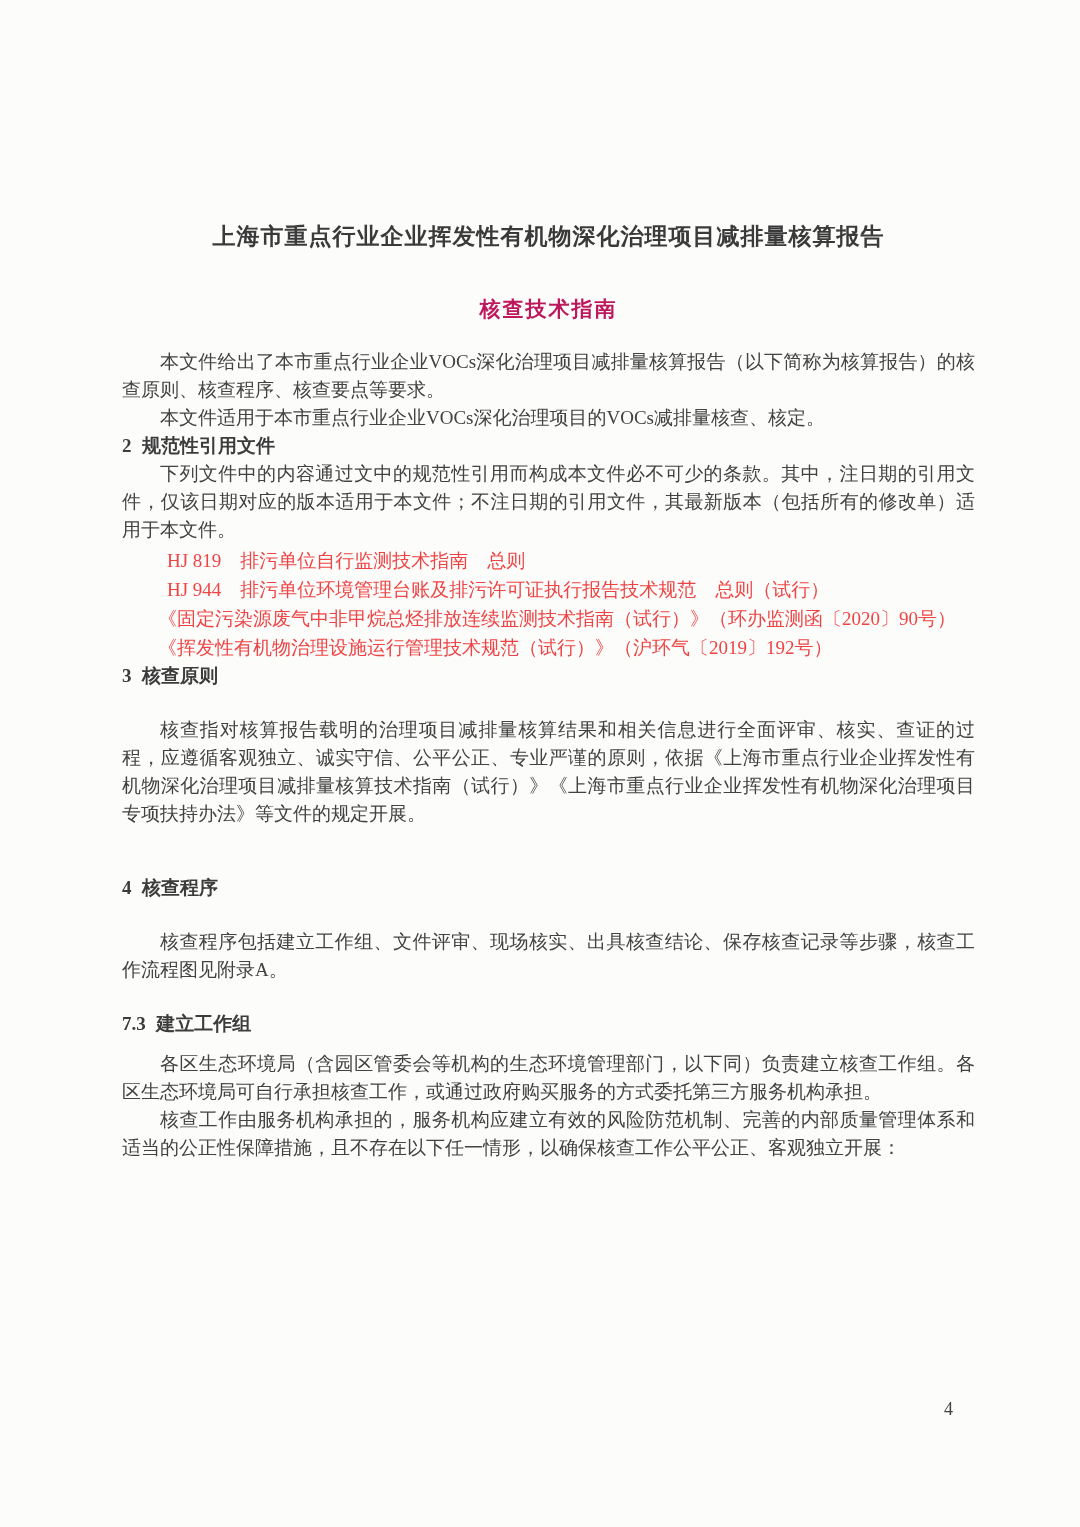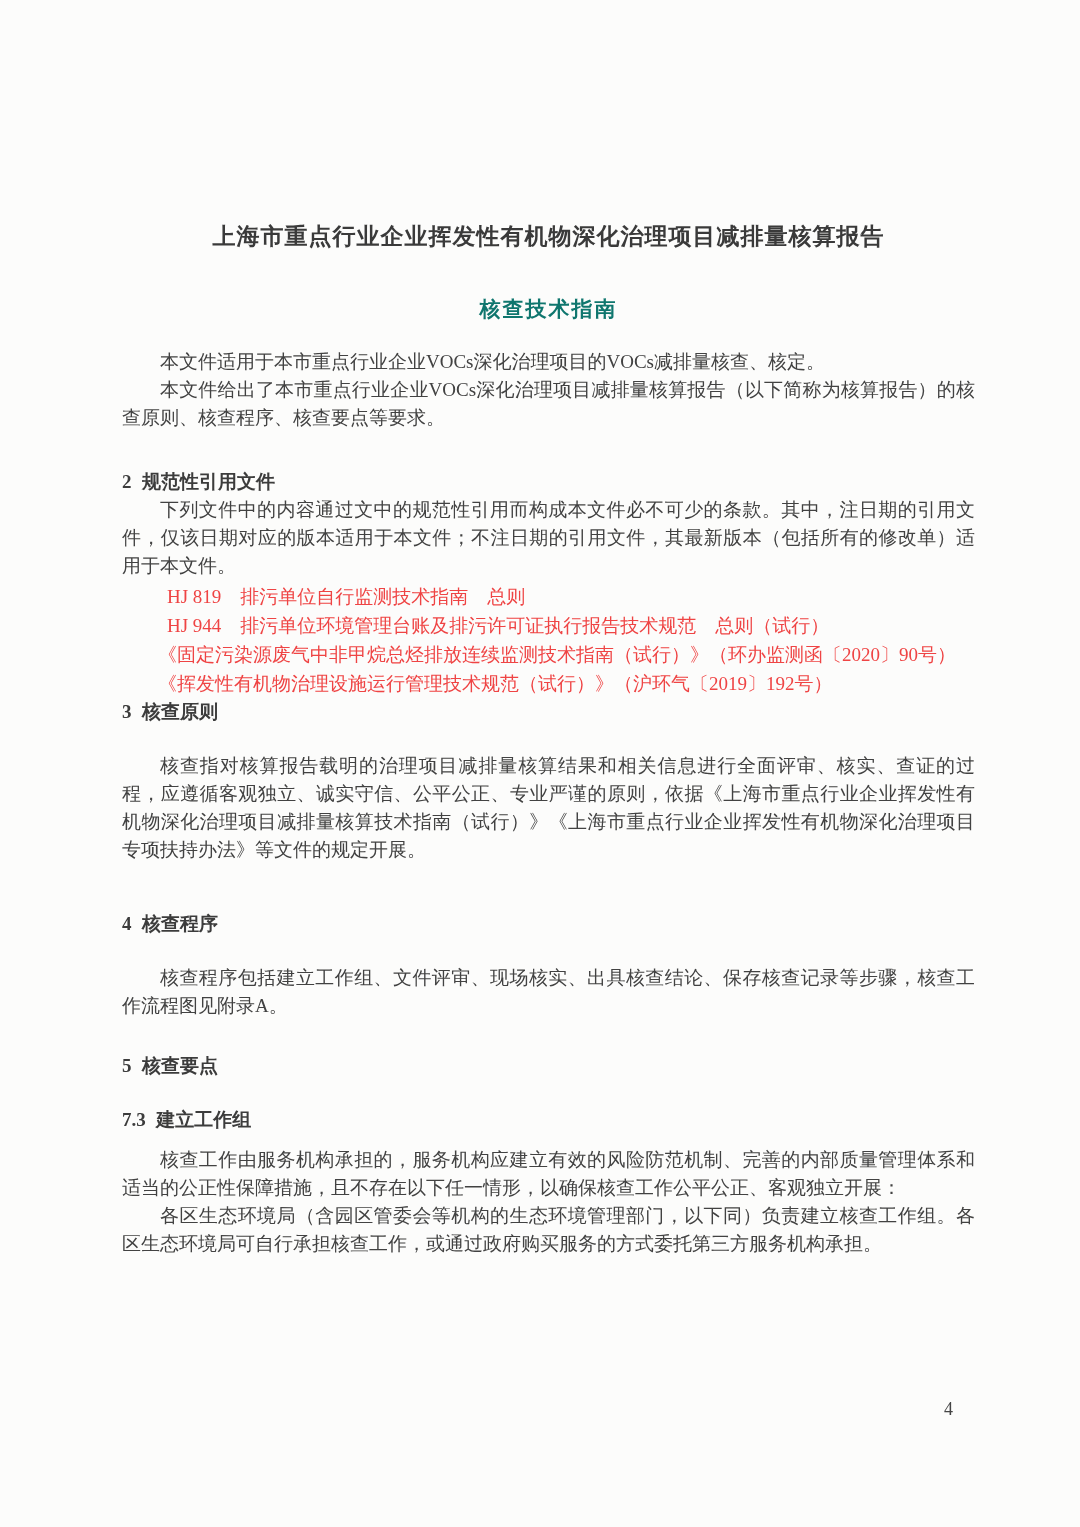--- a/index.html
+++ b/index.html
@@ -29,21 +29,21 @@
     letter-spacing: 1px;
     color: #3a3a3a;
   }
   .doc-subtitle {
     margin-top: 42px;
     text-align: center;
     font-size: 21px;
     line-height: 30px;
     font-weight: 700;
     letter-spacing: 2px;
-    color: #0f766e;
+    color: #be185d;
   }
   .sec-heading {
     font-size: 19px;
     line-height: 28px;
     font-weight: 700;
     color: #3c3c3c;
   }
   .sec-heading .num { margin-right: 0.55em; }
   .pgroup p {
     margin: 0;
@@ -69,35 +69,35 @@
     font-size: 18px;
     color: #444;
   }
   
   .mt24 { margin-top: 24px; }
   .mt26 { margin-top: 26px; }
   .mt28 { }
   .mt30 { margin-top: 46px; }
   .mt32 { margin-top: 32px; }
   .mt34 { margin-top: 34px; }
-  .mt36 { margin-top: 36px; }
+  .mt36 { }
   .mt12 { margin-top: 12px; }
 </style>
 </head>
 <body>
 
 <div class="page">
   <div class="content">
 
     <div class="doc-title">上海市重点行业企业挥发性有机物深化治理项目减排量核算报告</div>
     <div class="doc-subtitle">核查技术指南</div>
 
     <div class="pgroup mt24">
+      <p>本文件给出了本市重点行业企业VOCs深化治理项目减排量核算报告（以下简称为核算报告）的核查原则、核查程序、核查要点等要求。</p>
       <p>本文件适用于本市重点行业企业VOCs深化治理项目的VOCs减排量核查、核定。</p>
-      <p>本文件给出了本市重点行业企业VOCs深化治理项目减排量核算报告（以下简称为核算报告）的核查原则、核查程序、核查要点等要求。</p>
     </div>
 
     <div class="sec-heading mt36">
       <span class="num">2</span><span>规范性引用文件</span>
     </div>
     <div class="pgroup mt28">
       <p>下列文件中的内容通过文中的规范性引用而构成本文件必不可少的条款。其中，注日期的引用文件，仅该日期对应的版本适用于本文件；不注日期的引用文件，其最新版本（包括所有的修改单）适用于本文件。</p>
     </div>
     <div class="refs">
       <div class="ref hj">HJ 819　排污单位自行监测技术指南　总则</div>
@@ -113,27 +113,24 @@
       <p>核查指对核算报告载明的治理项目减排量核算结果和相关信息进行全面评审、核实、查证的过程，应遵循客观独立、诚实守信、公平公正、专业严谨的原则，依据《上海市重点行业企业挥发性有机物深化治理项目减排量核算技术指南（试行）》《上海市重点行业企业挥发性有机物深化治理项目专项扶持办法》等文件的规定开展。</p>
     </div>
 
     <div class="sec-heading mt30">
       <span class="num">4</span><span>核查程序</span>
     </div>
     <div class="pgroup mt26">
       <p>核查程序包括建立工作组、文件评审、现场核实、出具核查结论、保存核查记录等步骤，核查工作流程图见附录A。</p>
     </div>
 
-    <div class="sec-heading mt32">
-      <span class="num">5</span><span>核查要点</span>
-    </div>
     <div class="sec-heading mt26">
       <span class="num">7.3</span><span>建立工作组</span>
     </div>
     <div class="pgroup mt12">
+      <p>各区生态环境局（含园区管委会等机构的生态环境管理部门，以下同）负责建立核查工作组。各区生态环境局可自行承担核查工作，或通过政府购买服务的方式委托第三方服务机构承担。</p>
       <p>核查工作由服务机构承担的，服务机构应建立有效的风险防范机制、完善的内部质量管理体系和适当的公正性保障措施，且不存在以下任一情形，以确保核查工作公平公正、客观独立开展：</p>
-      <p>各区生态环境局（含园区管委会等机构的生态环境管理部门，以下同）负责建立核查工作组。各区生态环境局可自行承担核查工作，或通过政府购买服务的方式委托第三方服务机构承担。</p>
     </div>
 
   </div>
 
   <div class="page-number">4</div>
 </div>
 
 </body></html>

